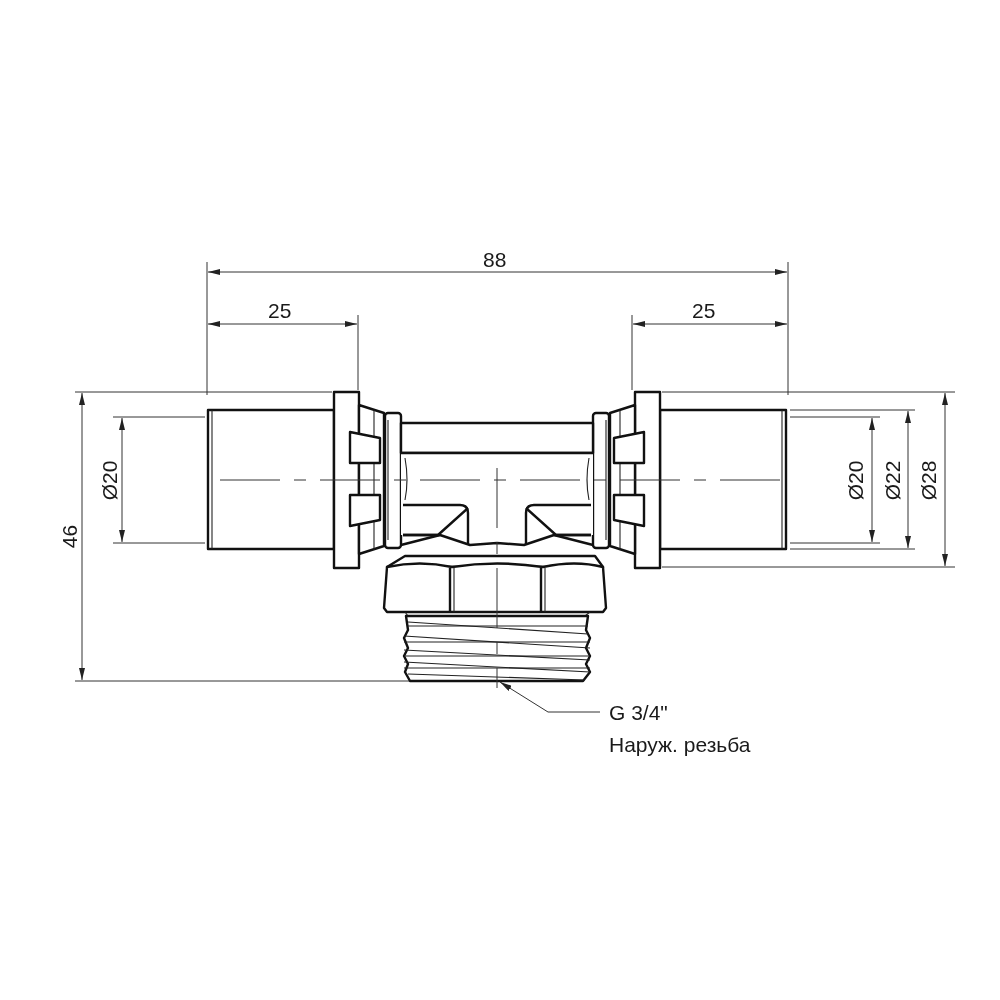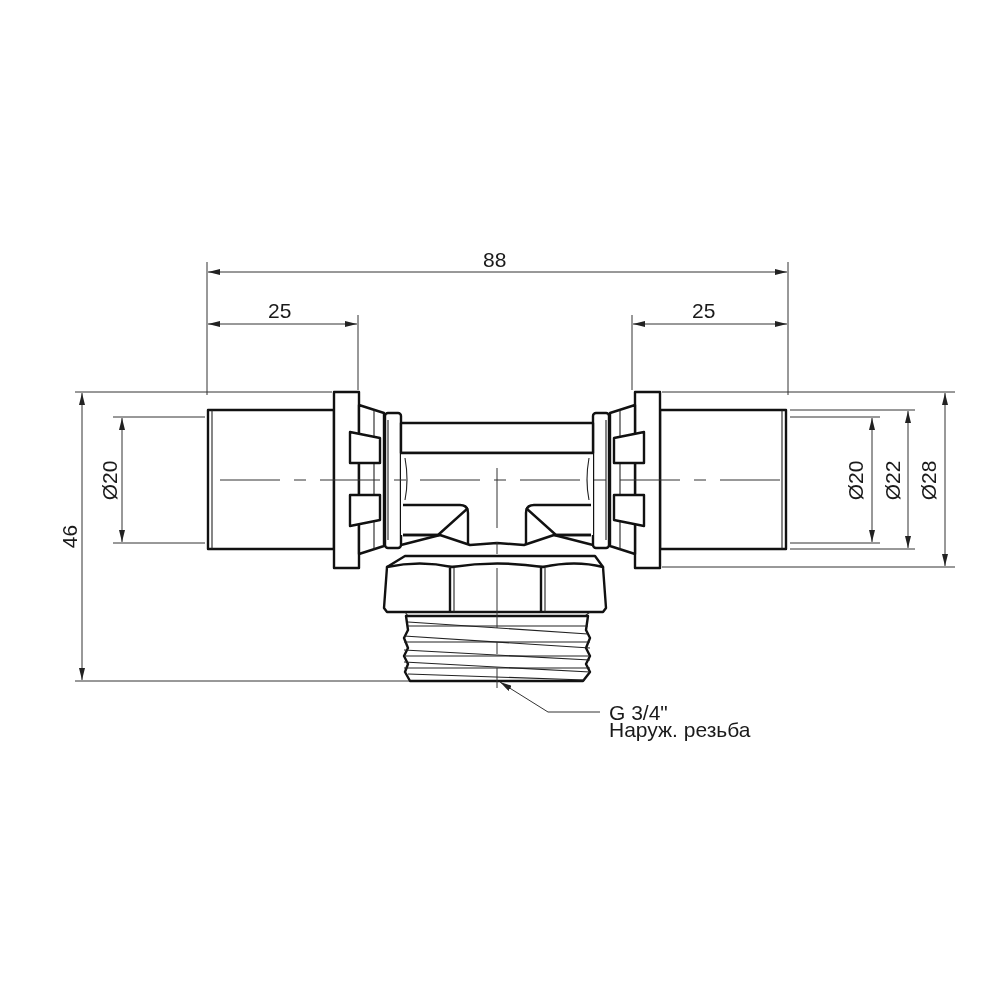--- a/index.html
+++ b/index.html
@@ -149,14 +149,14 @@
 <div class="lbl" style="left:692px; top:300px;">25</div>
 
 <div class="lbl vert" style="left:56px; top:526px; width:26px; text-align:center;">46</div>
 <div class="lbl vert" style="left:84px; top:470px; width:50px; text-align:center;">Ø20</div>
 
 <div class="lbl vert" style="left:830px; top:470px; width:50px; text-align:center;">Ø20</div>
 <div class="lbl vert" style="left:867px; top:470px; width:50px; text-align:center;">Ø22</div>
 <div class="lbl vert" style="left:903px; top:470px; width:50px; text-align:center;">Ø28</div>
 
 <div class="lbl" style="left:609px; top:702px;">G 3/4"</div>
-<div class="lbl" style="left:609px; top:719px;">Наруж. резьба</div>
+<div class="lbl" style="left:609px; top:734px;">Наруж. резьба</div>
 </div>
 
 </body></html>

